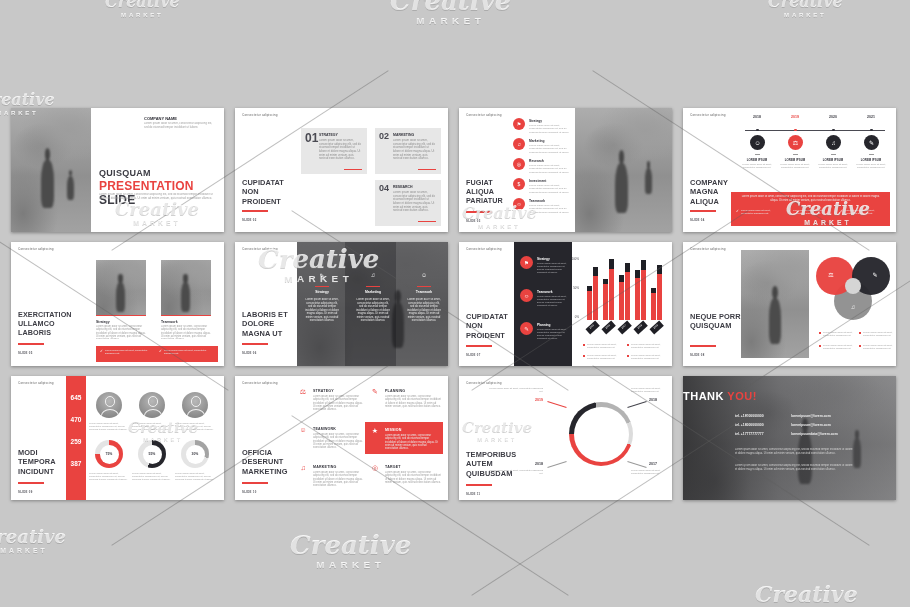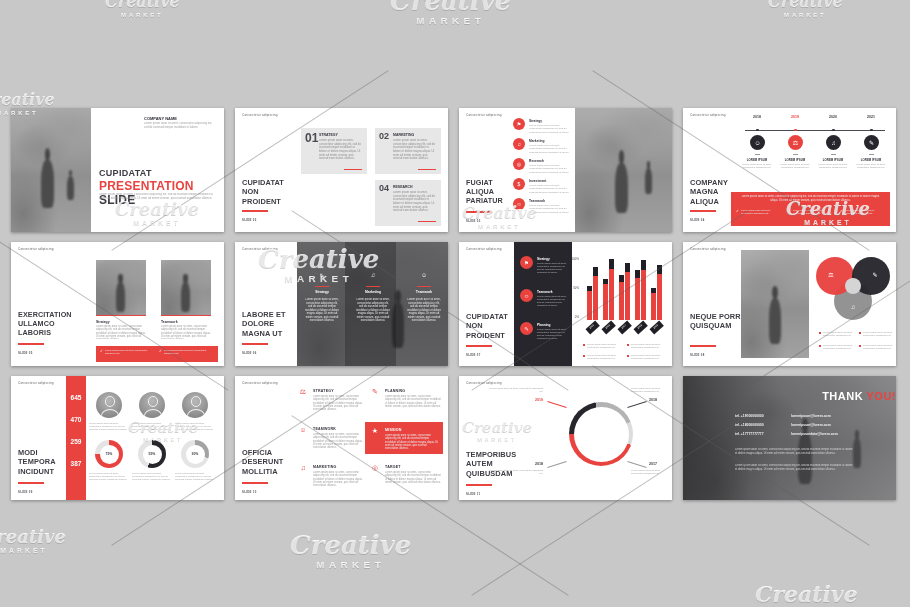--- a/index.html
+++ b/index.html
@@ -52,21 +52,21 @@
 
   <div class="sl" style="left:11px;top:108px">
     <div class="abs photo" style="left:0;top:0;width:80px;height:124px">
       <div class="person" style="left:30px;top:52px;width:13px;height:48px"></div>
       <div class="person" style="left:56px;top:68px;width:7px;height:24px"></div>
     </div>
     <div class="abs" style="left:133px;top:8px;width:72px">
       <div style="font-size:4px;font-weight:700;color:#2e2e36">COMPANY NAME</div>
       <div class="t" style="width:70px;height:8px;margin-top:1px">Lorem ipsum dolor sit amet, consectetur adipiscing elit, sed do eiusmod tempor incididunt ut labore.</div>
     </div>
-    <div class="abs" style="left:88px;top:60px;font-size:9px;font-weight:700;color:#3c3c44;letter-spacing:.3px">CUPIDATAT</div>
+    <div class="abs" style="left:88px;top:60px;font-size:9px;font-weight:700;color:#3c3c44;letter-spacing:.3px">QUISQUAM</div>
     <div class="abs" style="left:88px;top:71px;font-size:12px;font-weight:700;letter-spacing:.2px"><span style="color:#e94340">PRESENTATION</span><span style="color:#3c3c44"> SLIDE</span></div>
     <div class="abs t" style="left:88px;top:85px;width:114px;height:9px">Lorem ipsum dolor sit amet, consectetur adipiscing elit, sed do eiusmod tempor incididunt ut labore et dolore magna aliqua. Ut enim ad minim veniam, quis nostrud exercitation ullamco.</div>
   </div>
 
   <div class="sl" style="left:235px;top:108px">
     <div class="kick">Consectetur adipiscing</div>
     <div class="ttl" style="top:70px">CUPIDATAT NON PROIDENT</div>
     <div class="rln" style="top:102px"></div>
     <div class="sno" style="top:110px">SLIDE 02</div>
     <div class="gbox" style="left:66px;top:20px;width:66px;height:46px">
@@ -196,21 +196,21 @@
     </div>
   </div>
 
   <div class="sl" style="left:235px;top:242px">
     <div class="abs photo" style="left:62px;top:0;width:151px;height:124px">
       <div class="person" style="left:95px;top:60px;width:12px;height:46px"></div>
       <div class="abs" style="inset:0;background:rgba(30,30,34,.5)"></div>
       <div class="abs" style="left:48px;top:0;width:51px;height:124px;background:rgba(15,15,18,.28)"></div>
     </div>
     <div class="kick">Consectetur adipiscing</div>
-    <div class="ttl" style="top:68px;width:52px">LABORE ET DOLORE MAGNA UT</div>
+    <div class="ttl" style="top:68px;width:52px">LABORIS ET DOLORE MAGNA UT</div>
     <div class="rln" style="top:101px"></div>
     <div class="sno" style="top:109px">SLIDE 06</div>
 
     <div class="abs" style="left:66px;top:30px;width:42px;text-align:center;color:#fff;font-size:6px">✎</div>
     <div class="abs" style="left:80px;top:44px;width:14px;height:1px;background:#e94340"></div>
     <div class="abs" style="left:66px;top:48px;width:42px;text-align:center;font-size:3.4px;font-weight:700;color:#fff">Strategy</div>
     <div class="tw abs" style="left:69px;top:56px;width:36px;height:26px;text-align:center">Lorem ipsum dolor sit amet, consectetur adipiscing elit, sed do eiusmod tempor incididunt ut labore et dolore magna aliqua. Ut enim ad minim veniam, quis nostrud exercitation ullamco.</div>
     <div class="abs" style="left:117px;top:30px;width:42px;text-align:center;color:#fff;font-size:6px">♫</div>
     <div class="abs" style="left:131px;top:44px;width:14px;height:1px;background:#e94340"></div>
     <div class="abs" style="left:117px;top:48px;width:42px;text-align:center;font-size:3.4px;font-weight:700;color:#fff">Marketing</div>
@@ -322,21 +322,21 @@
     <div class="donut" style="left: 170px; top: 64px; width: 28px; height: 28px; --p: 30; --c: #a3a3a3;">
         <span class="pc">30%</span>
       </div>
     <div class="abs t" style="left:78px;top:96px;width:40px;height:11px;font-size:2.4px">Lorem ipsum dolor sit amet, consectetur adipiscing elit, sed do eiusmod tempor incididunt ut labore.</div>
     <div class="abs t" style="left:121px;top:96px;width:40px;height:11px;font-size:2.4px">Lorem ipsum dolor sit amet, consectetur adipiscing elit, sed do eiusmod tempor incididunt ut labore.</div>
     <div class="abs t" style="left:164px;top:96px;width:40px;height:11px;font-size:2.4px">Lorem ipsum dolor sit amet, consectetur adipiscing elit, sed do eiusmod tempor incididunt ut labore.</div>
   </div>
 
   <div class="sl" style="left:235px;top:376px">
     <div class="kick">Consectetur adipiscing</div>
-    <div class="ttl" style="top:72px;width:58px">OFFICIA DESERUNT MOLLITIA</div>
+    <div class="ttl" style="top:72px;width:58px">OFFICIA DESERUNT MARKETING</div>
     <div class="rln" style="top:106px"></div>
     <div class="sno" style="top:114px">SLIDE 10</div>
     <div class="ico-red" style="left:62px;top:12px;width:12px;font-size:7px">⚖</div>
     <div class="abs feat-ttl" style="left:78px;top:13px">STRATEGY</div>
     <div class="abs t" style="left:78px;top:19px;width:52px;height:15px;font-size:2.6px">Lorem ipsum dolor sit amet, consectetur adipiscing elit, sed do eiusmod tempor incididunt ut labore et dolore magna aliqua. Ut enim ad minim veniam, quis nostrud exercitation ullamco.</div>
     <div class="ico-red" style="left:134px;top:12px;width:12px;font-size:7px">✎</div>
     <div class="abs feat-ttl" style="left:150px;top:13px">PLANNING</div>
     <div class="abs t" style="left:150px;top:19px;width:56px;height:15px;font-size:2.6px">Lorem ipsum dolor sit amet, consectetur adipiscing elit, sed do eiusmod tempor incididunt ut labore et dolore magna aliqua. Ut enim ad minim veniam, quis nostrud exercitation ullamco.</div>
     <div class="ico-red" style="left:62px;top:50px;width:12px;font-size:7px">☺</div>
     <div class="abs feat-ttl" style="left:78px;top:51px">TEAMWORK</div>
@@ -374,21 +374,21 @@
     <div class="abs t" style="left:172px;top:93px;width:38px;height:8px;font-size:2.4px">Lorem ipsum dolor sit amet, consectetur adipiscing elit.</div>
     <div class="conn" style="left:168px;top:88px;width:20px;background:#9a9a9a;transform:rotate(18deg)"></div>
   </div>
 
   <div class="sl" style="left:683px;top:376px">
     <div class="abs photo" style="inset:0">
       <div class="person" style="left:115px;top:56px;width:14px;height:52px"></div>
       <div class="person" style="left:170px;top:62px;width:8px;height:30px"></div>
       <div class="abs" style="inset:0;background:linear-gradient(90deg,rgba(30,30,32,.78),rgba(50,50,54,.5) 45%,rgba(80,80,84,.38))"></div>
     </div>
-    <div class="abs" style="left:0;top:14px;width:213px;text-align:right;font-size:11px;font-weight:700;letter-spacing:.5px"><span style="color:#fff">THANK </span><span style="color:#e94340">YOU!</span></div>
+    <div class="abs" style="left:0;top:14px;width:213px;text-align:left;font-size:11px;font-weight:700;letter-spacing:.5px"><span style="color:#fff">THANK </span><span style="color:#e94340">YOU!</span></div>
     <div class="abs" style="left:52px;top:36px;font-size:3.4px;font-weight:700;color:#f2f2f2;line-height:2.6">
       <div>tel. +18000000000</div>
       <div>tel. +18000000000</div>
       <div>tel. +17777777777</div>
     </div>
     <div class="abs" style="left:108px;top:36px;font-size:3.4px;font-weight:700;color:#f2f2f2;line-height:2.6">
       <div>loremipsum@lorem.com</div>
       <div>loremipsum@lorem.com</div>
       <div>loremipsumdata@lorem.com</div>
     </div>

